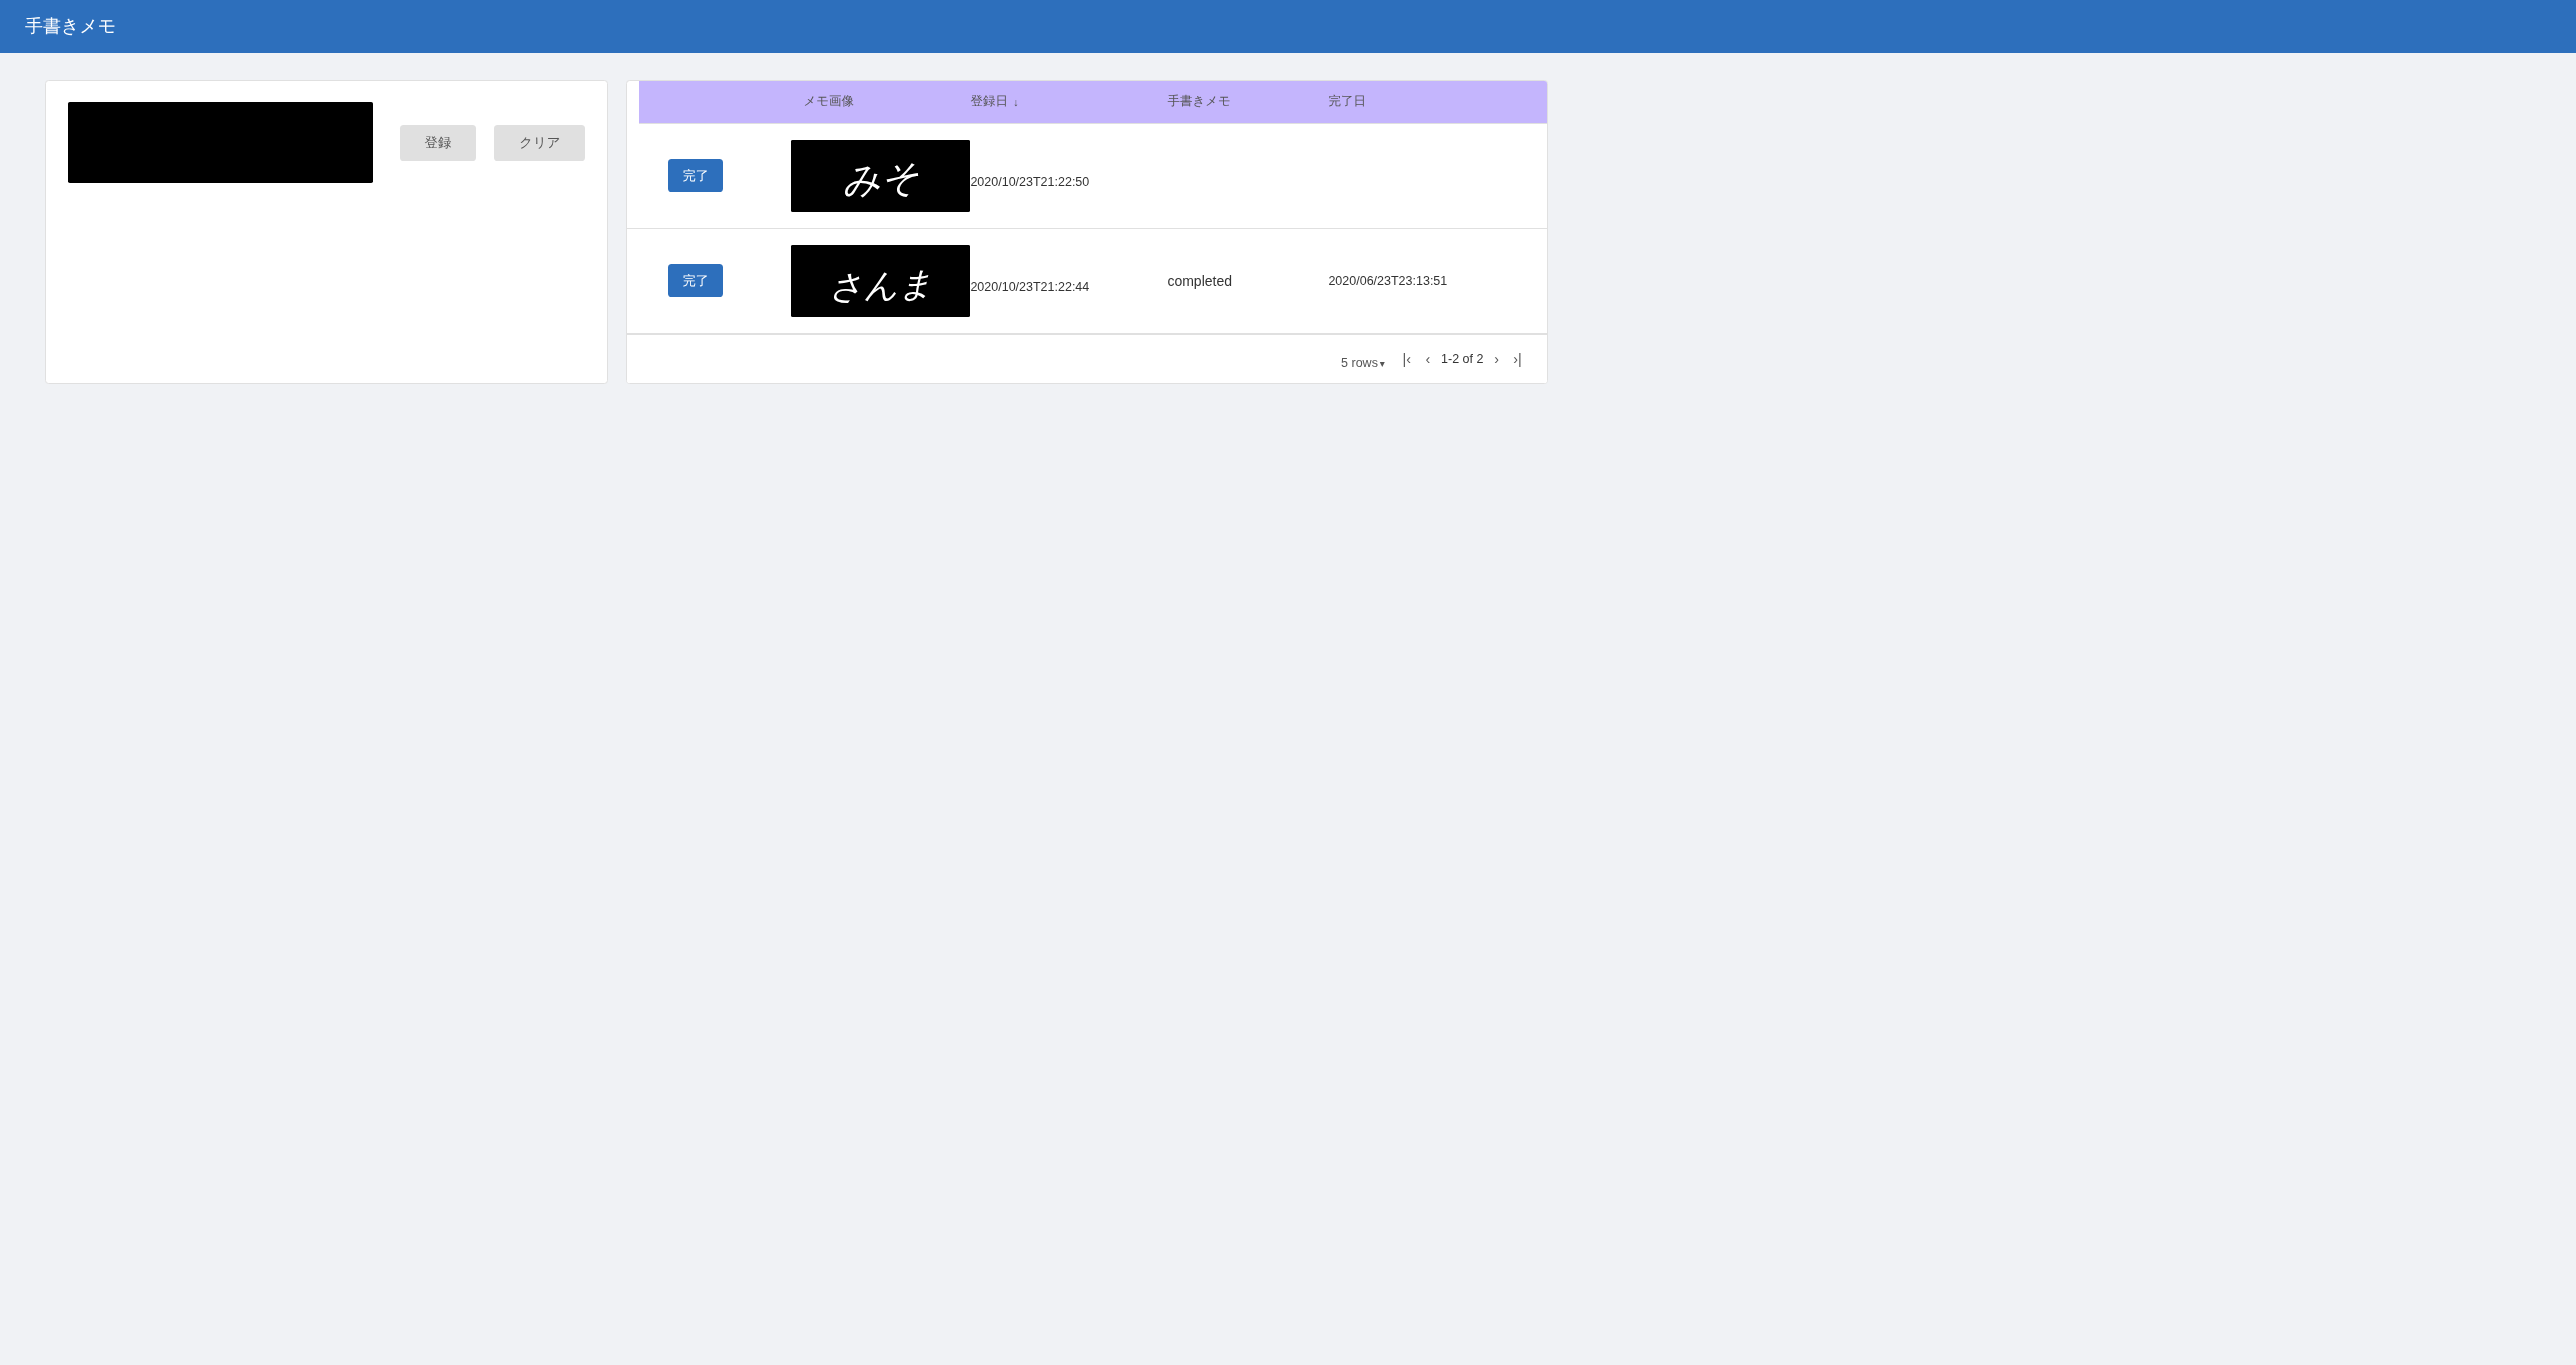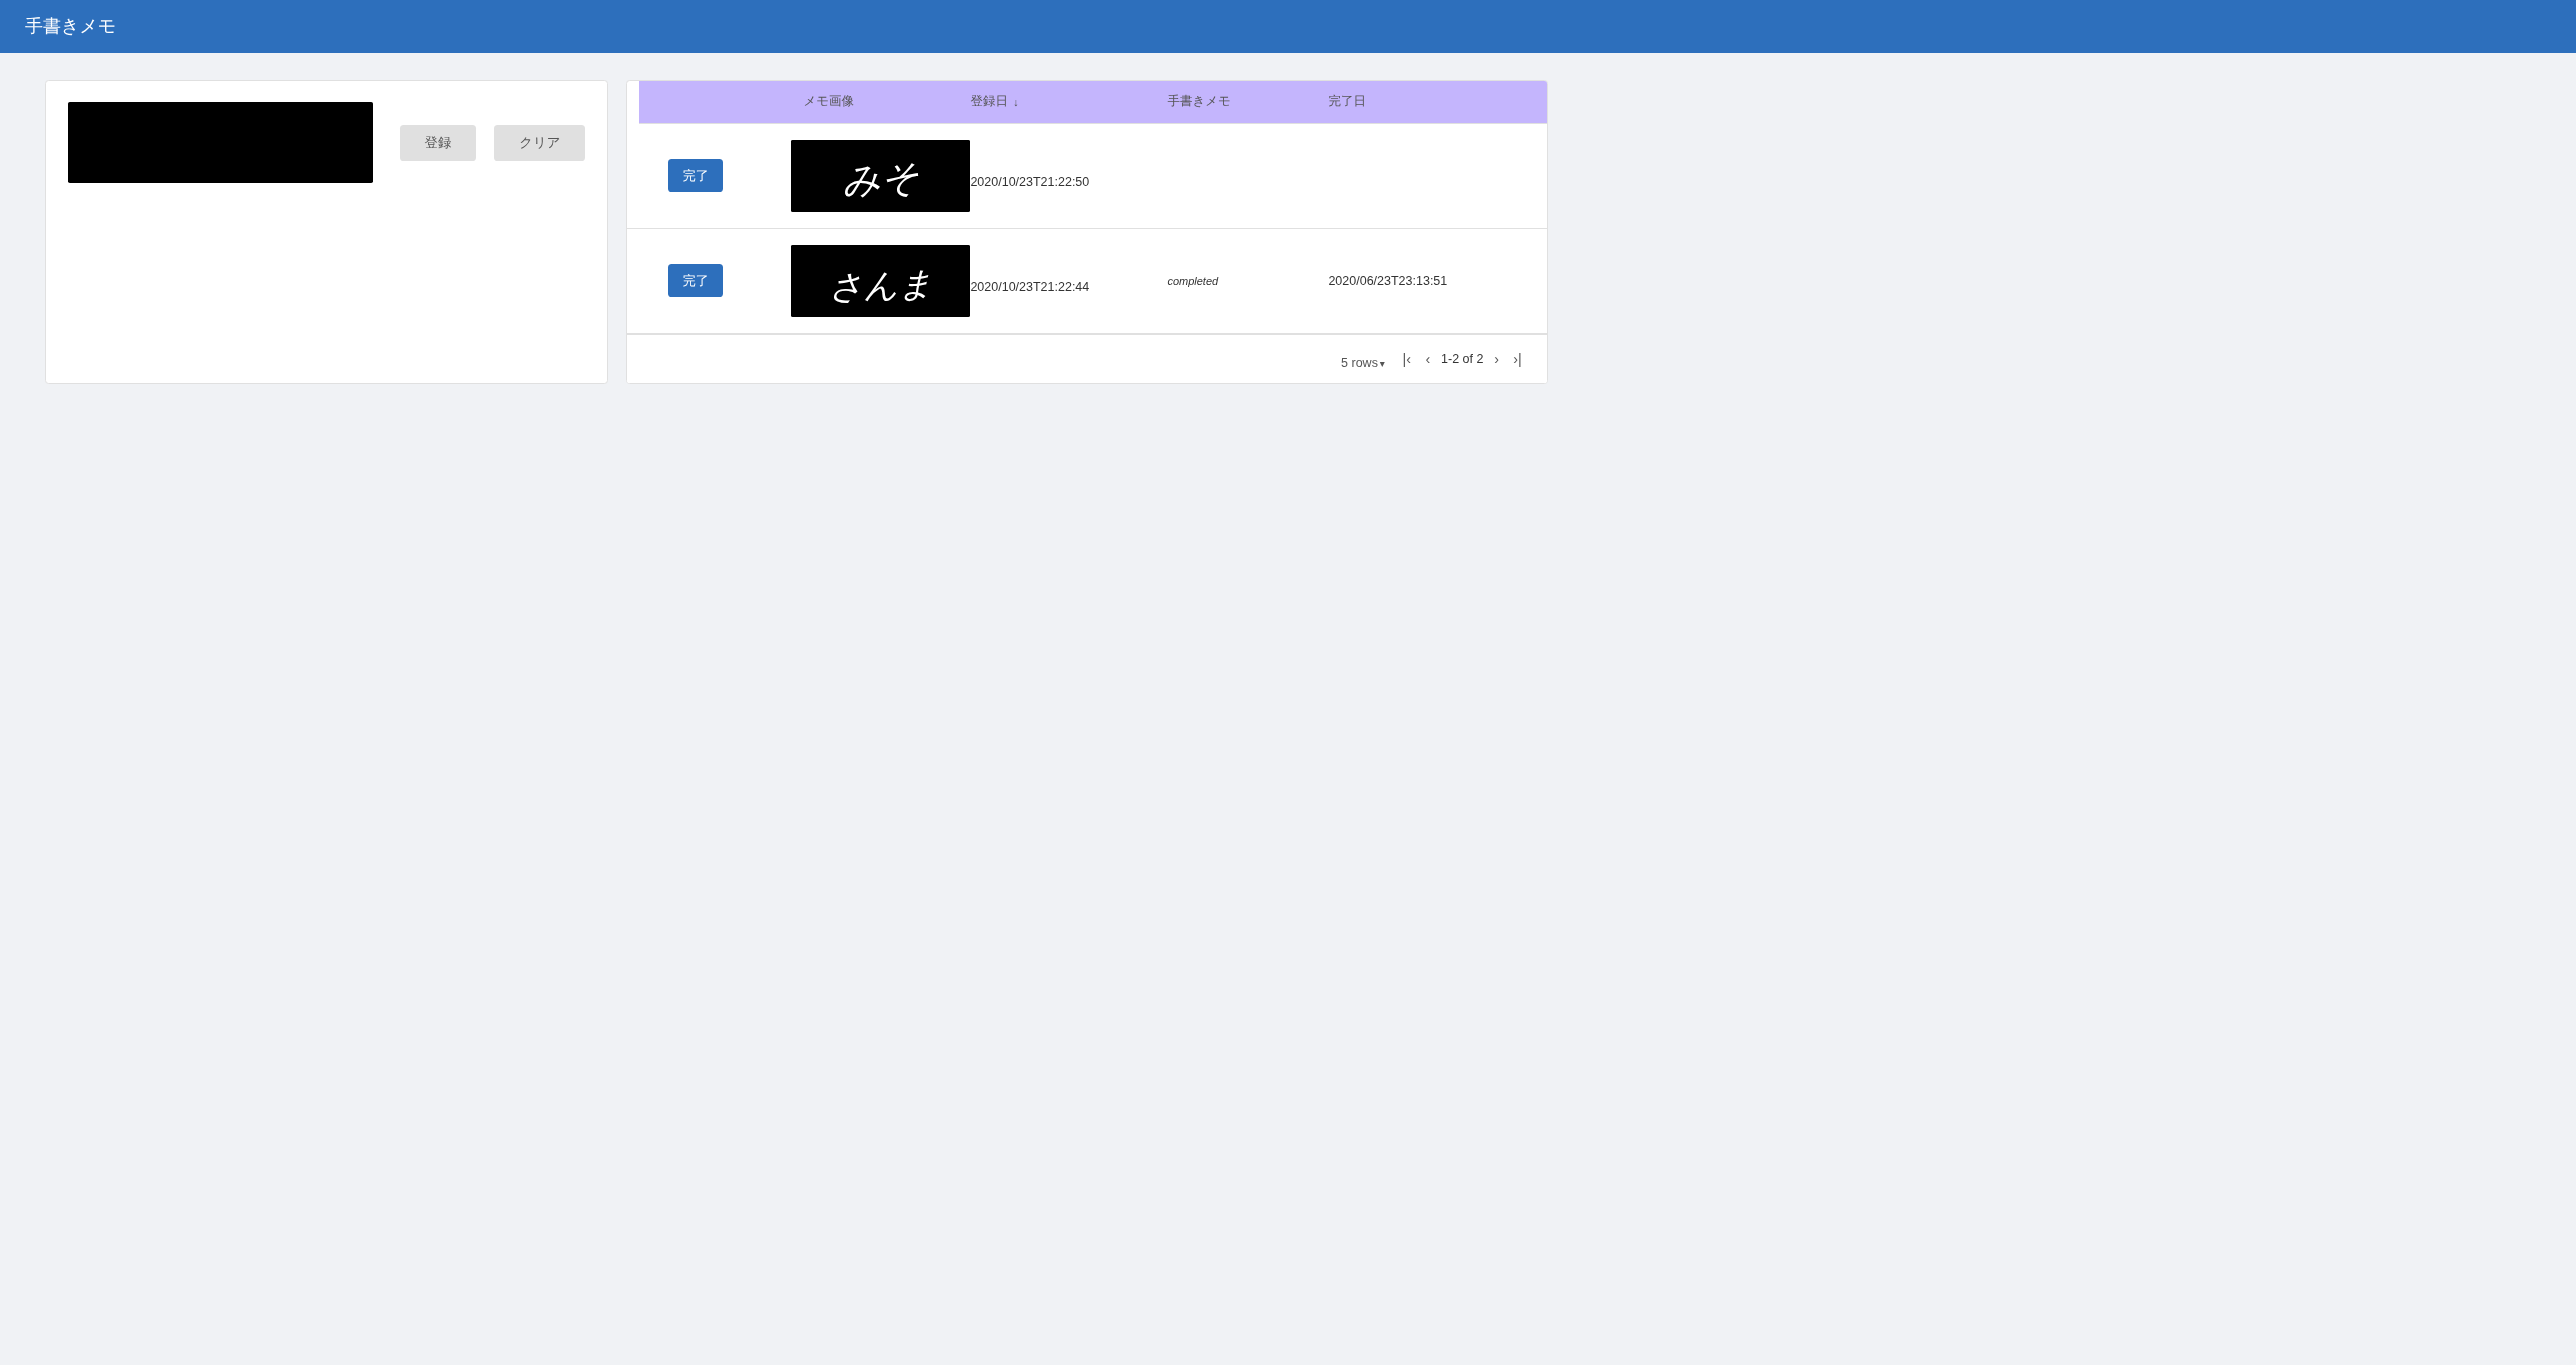--- a/index.html
+++ b/index.html
@@ -148,23 +148,22 @@
       height: 100%;
     }
 
     .cell-date {
       font-size: 12.5px;
       color: #333;
       margin-top: 12px;
     }
 
     .cell-status {
-      font-size: 11px;
+      font-size: 14px;
       color: #333;
-      font-style: italic;
     }
 
     .cell-complete-date {
       font-size: 12.5px;
       color: #333;
     }
 
     .table-footer {
       display: flex;
       justify-content: flex-end;

